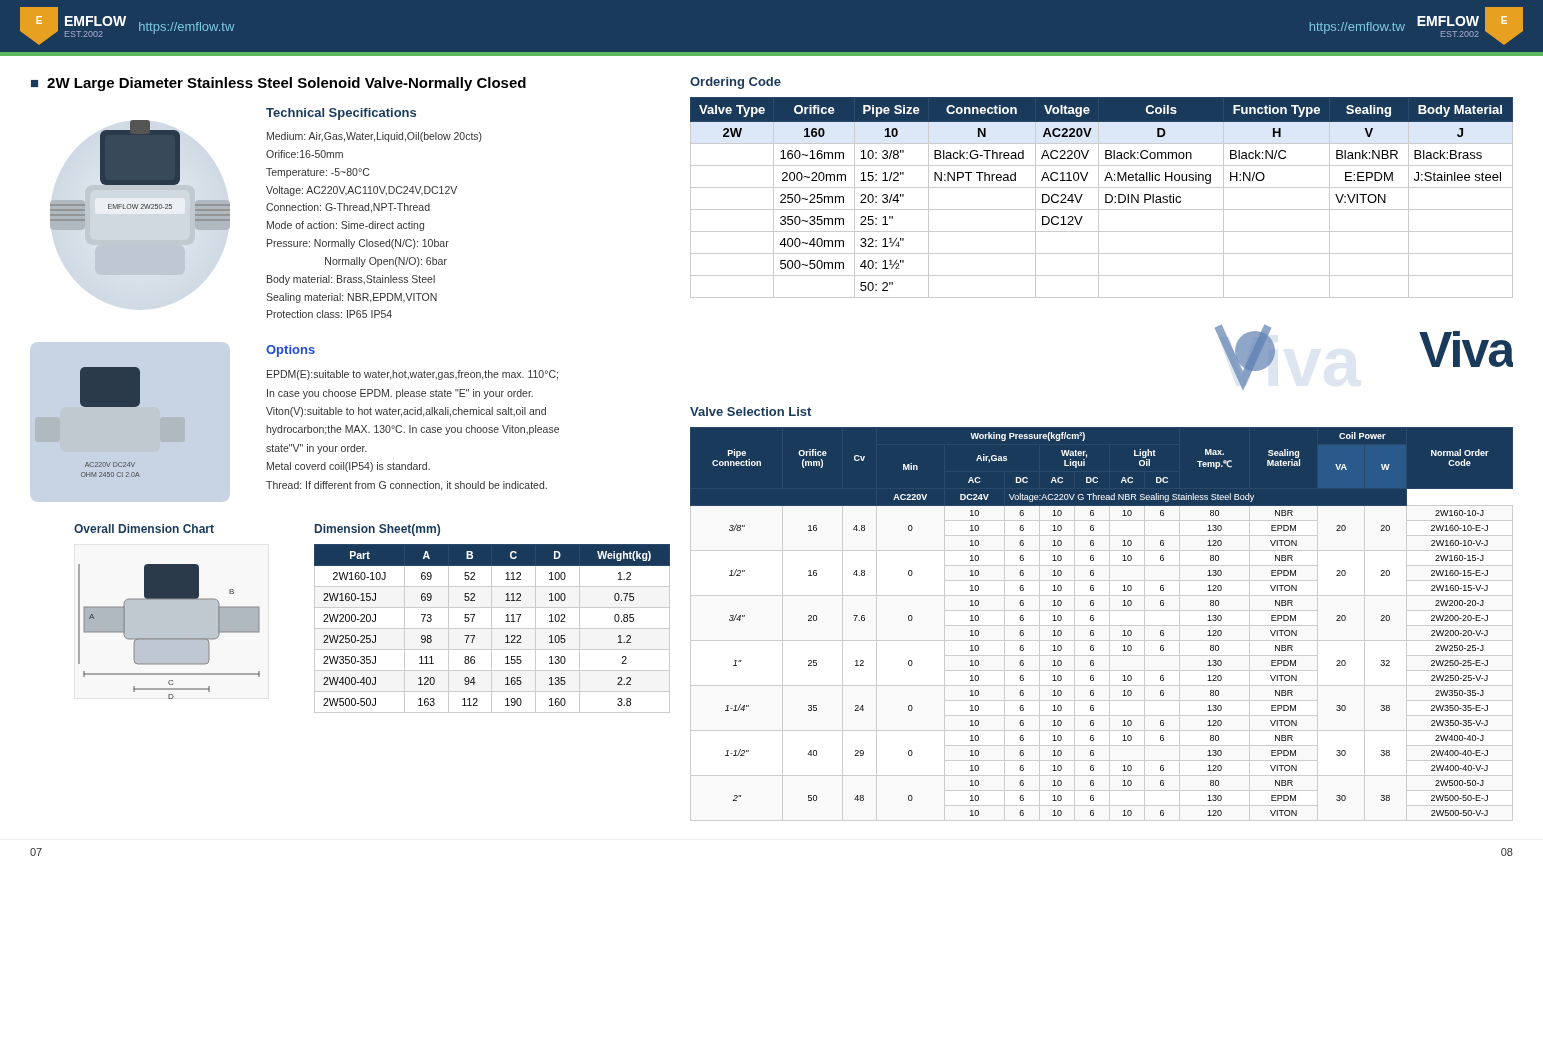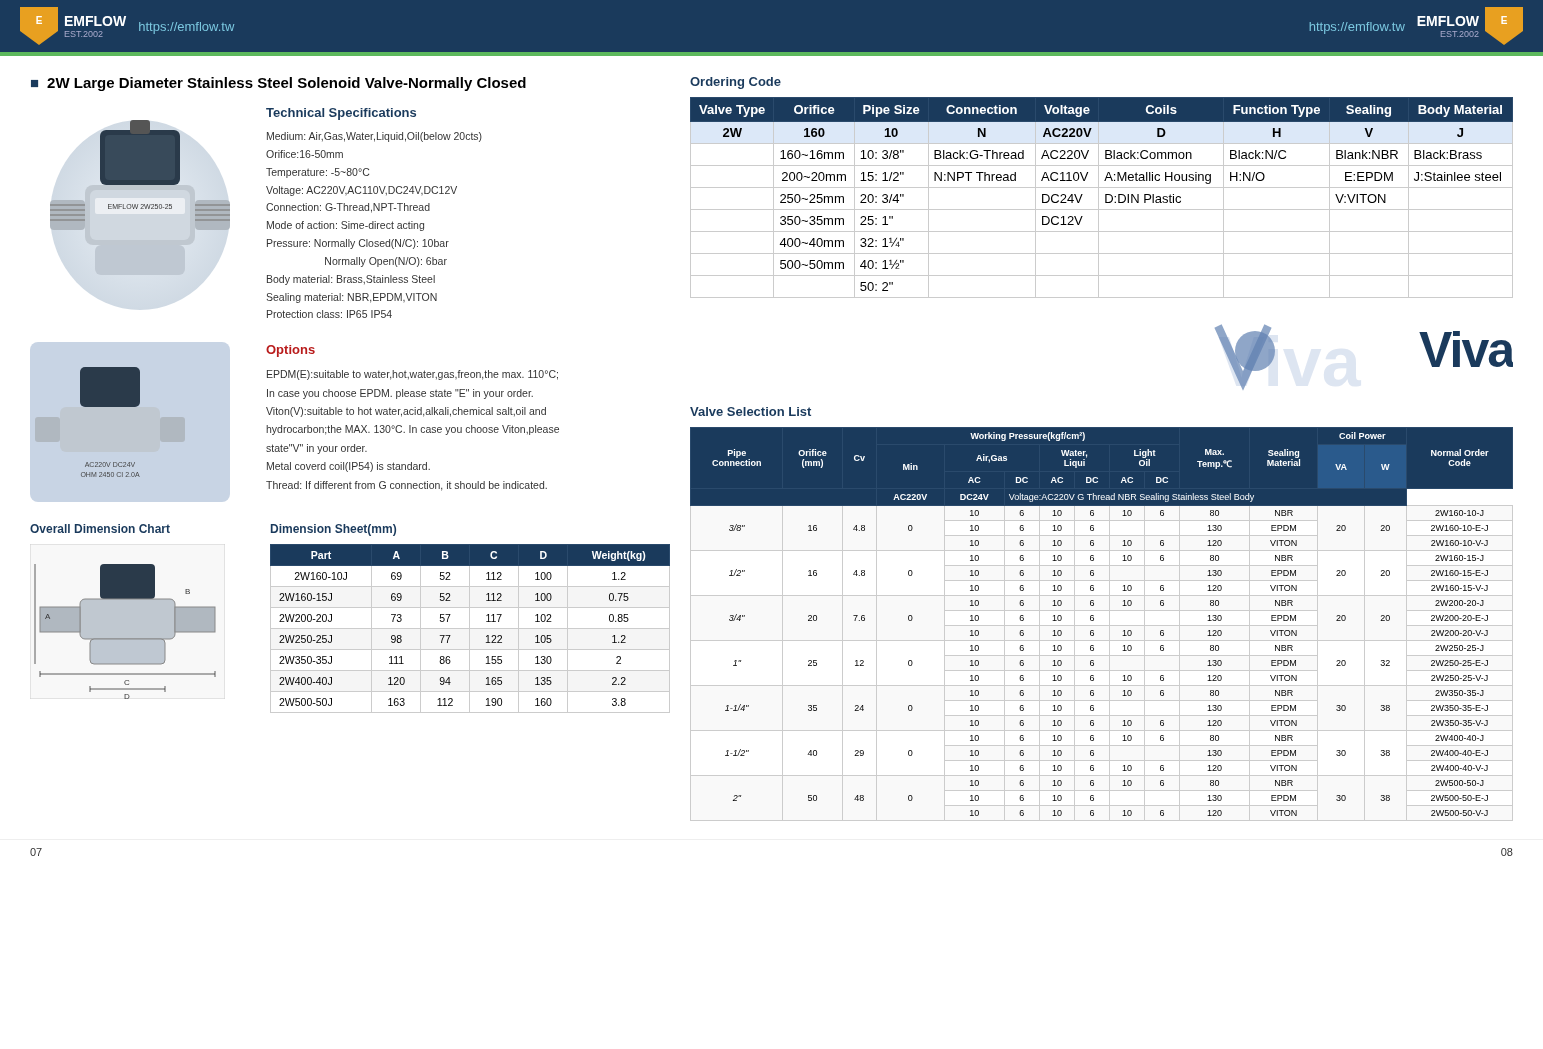--- a/index.html
+++ b/index.html
@@ -99,36 +99,37 @@
       margin-bottom: 18px;
     }
     .options-image {
       width: 220px;
       flex-shrink: 0;
     }
     .options-text h3 {
       font-size: 13px;
       font-weight: bold;
       margin-bottom: 8px;
-      color: #b91c1c;
+      color: #1d4ed8;
     }
     .options-text p {
       font-size: 10.5px;
       line-height: 1.75;
       color: #333;
     }
 
     
     .dimension-section {
       display: flex;
       gap: 20px;
     }
     .overall-dim {
       width: 220px;
       flex-shrink: 0;
+      margin-left: 44px;
     }
     .overall-dim h3 {
       font-size: 12px;
       font-weight: bold;
       margin-bottom: 8px;
       color: #1a3a5c;
     }
     .dim-sheet {
       flex: 1;
     }

